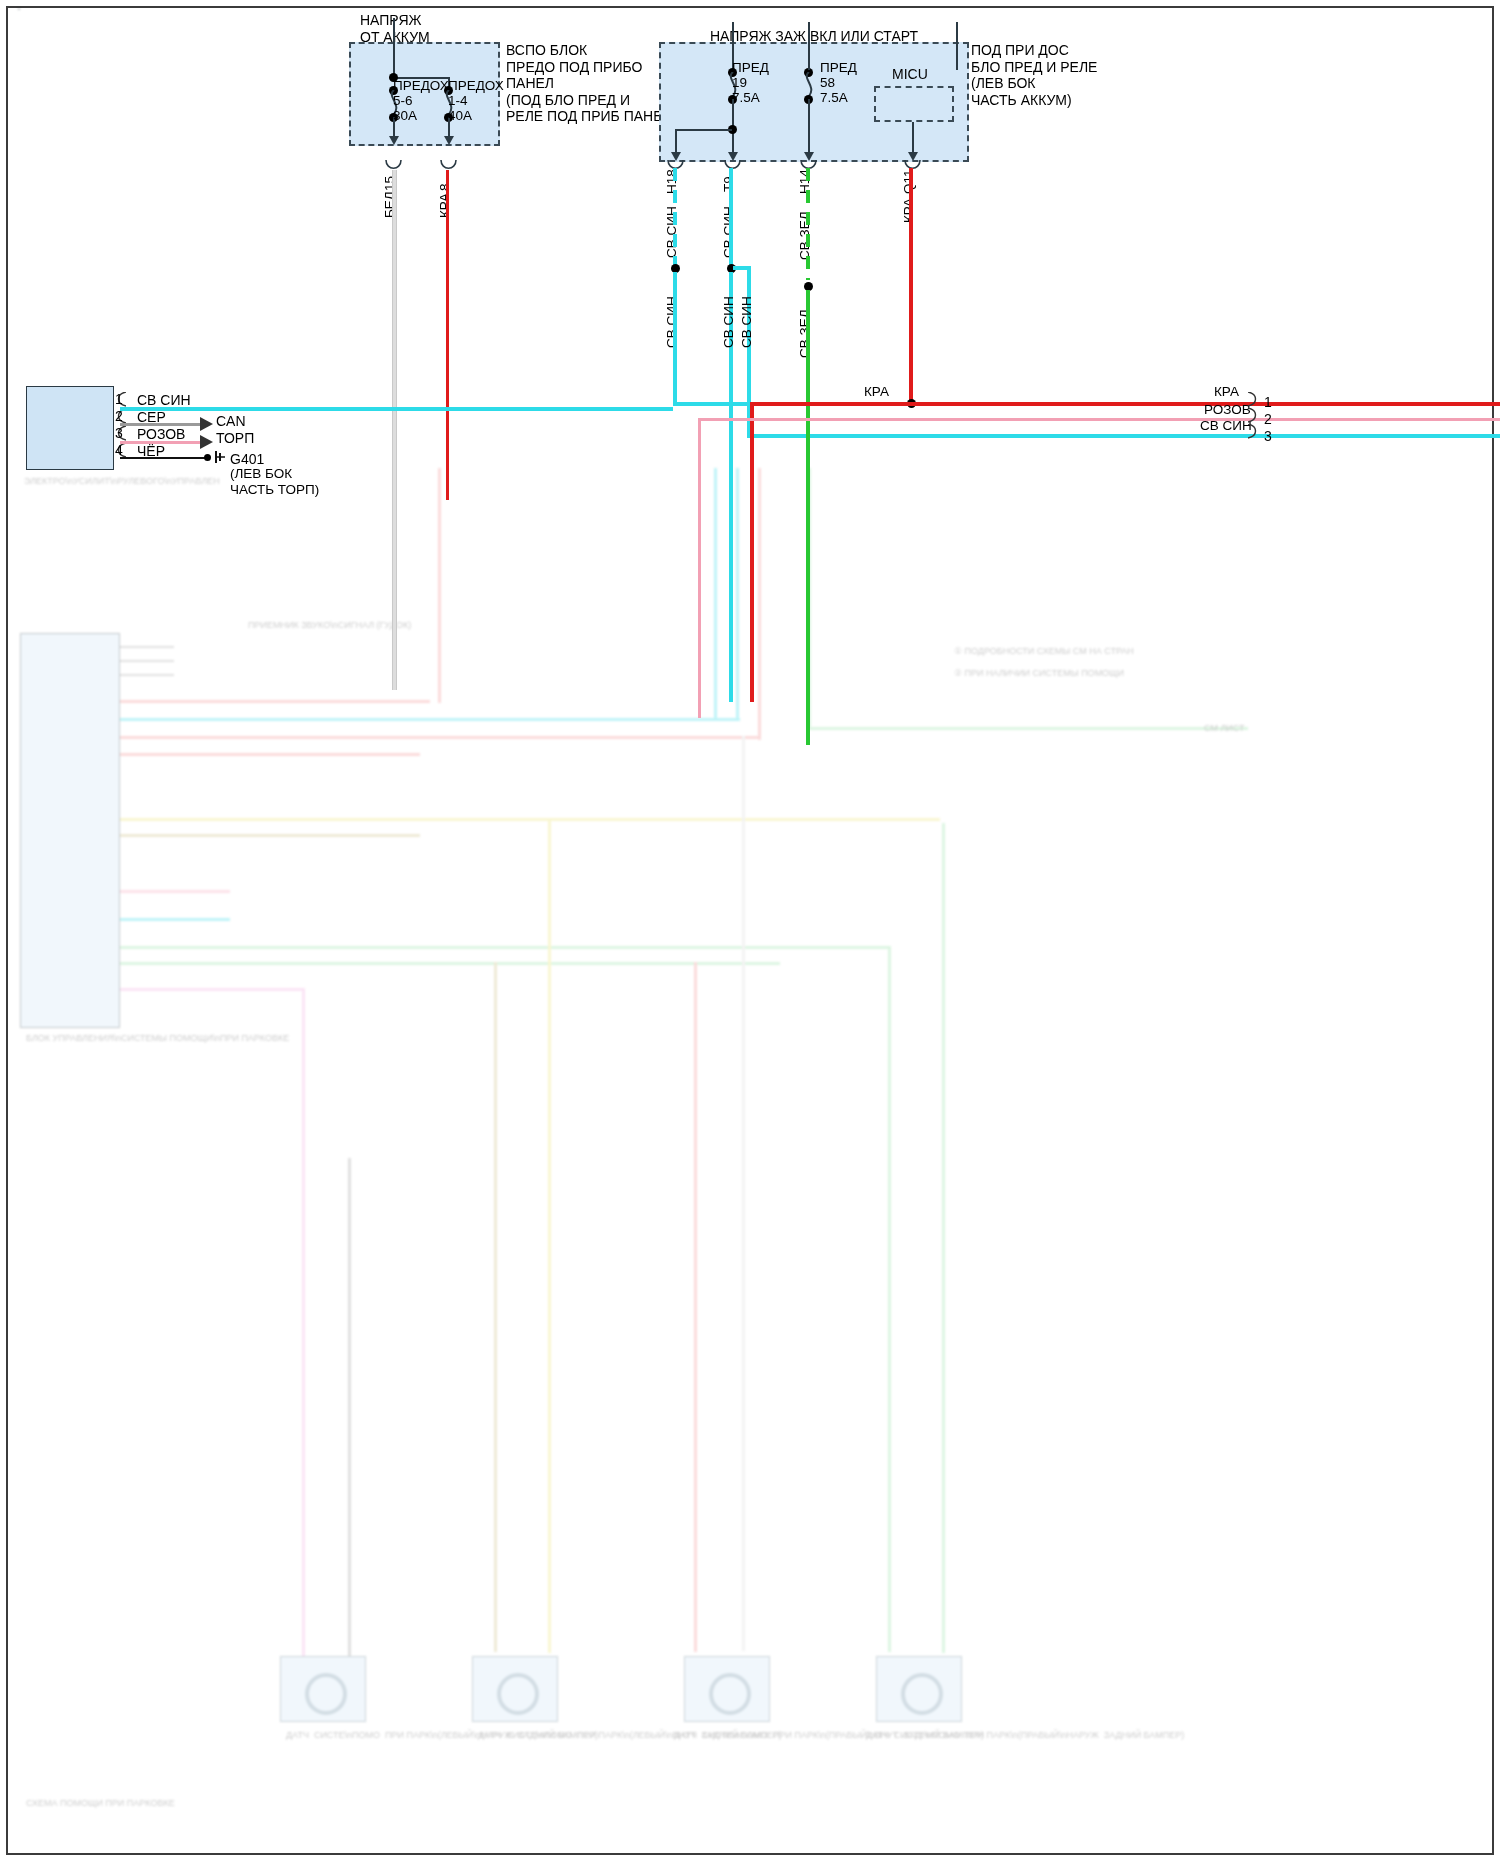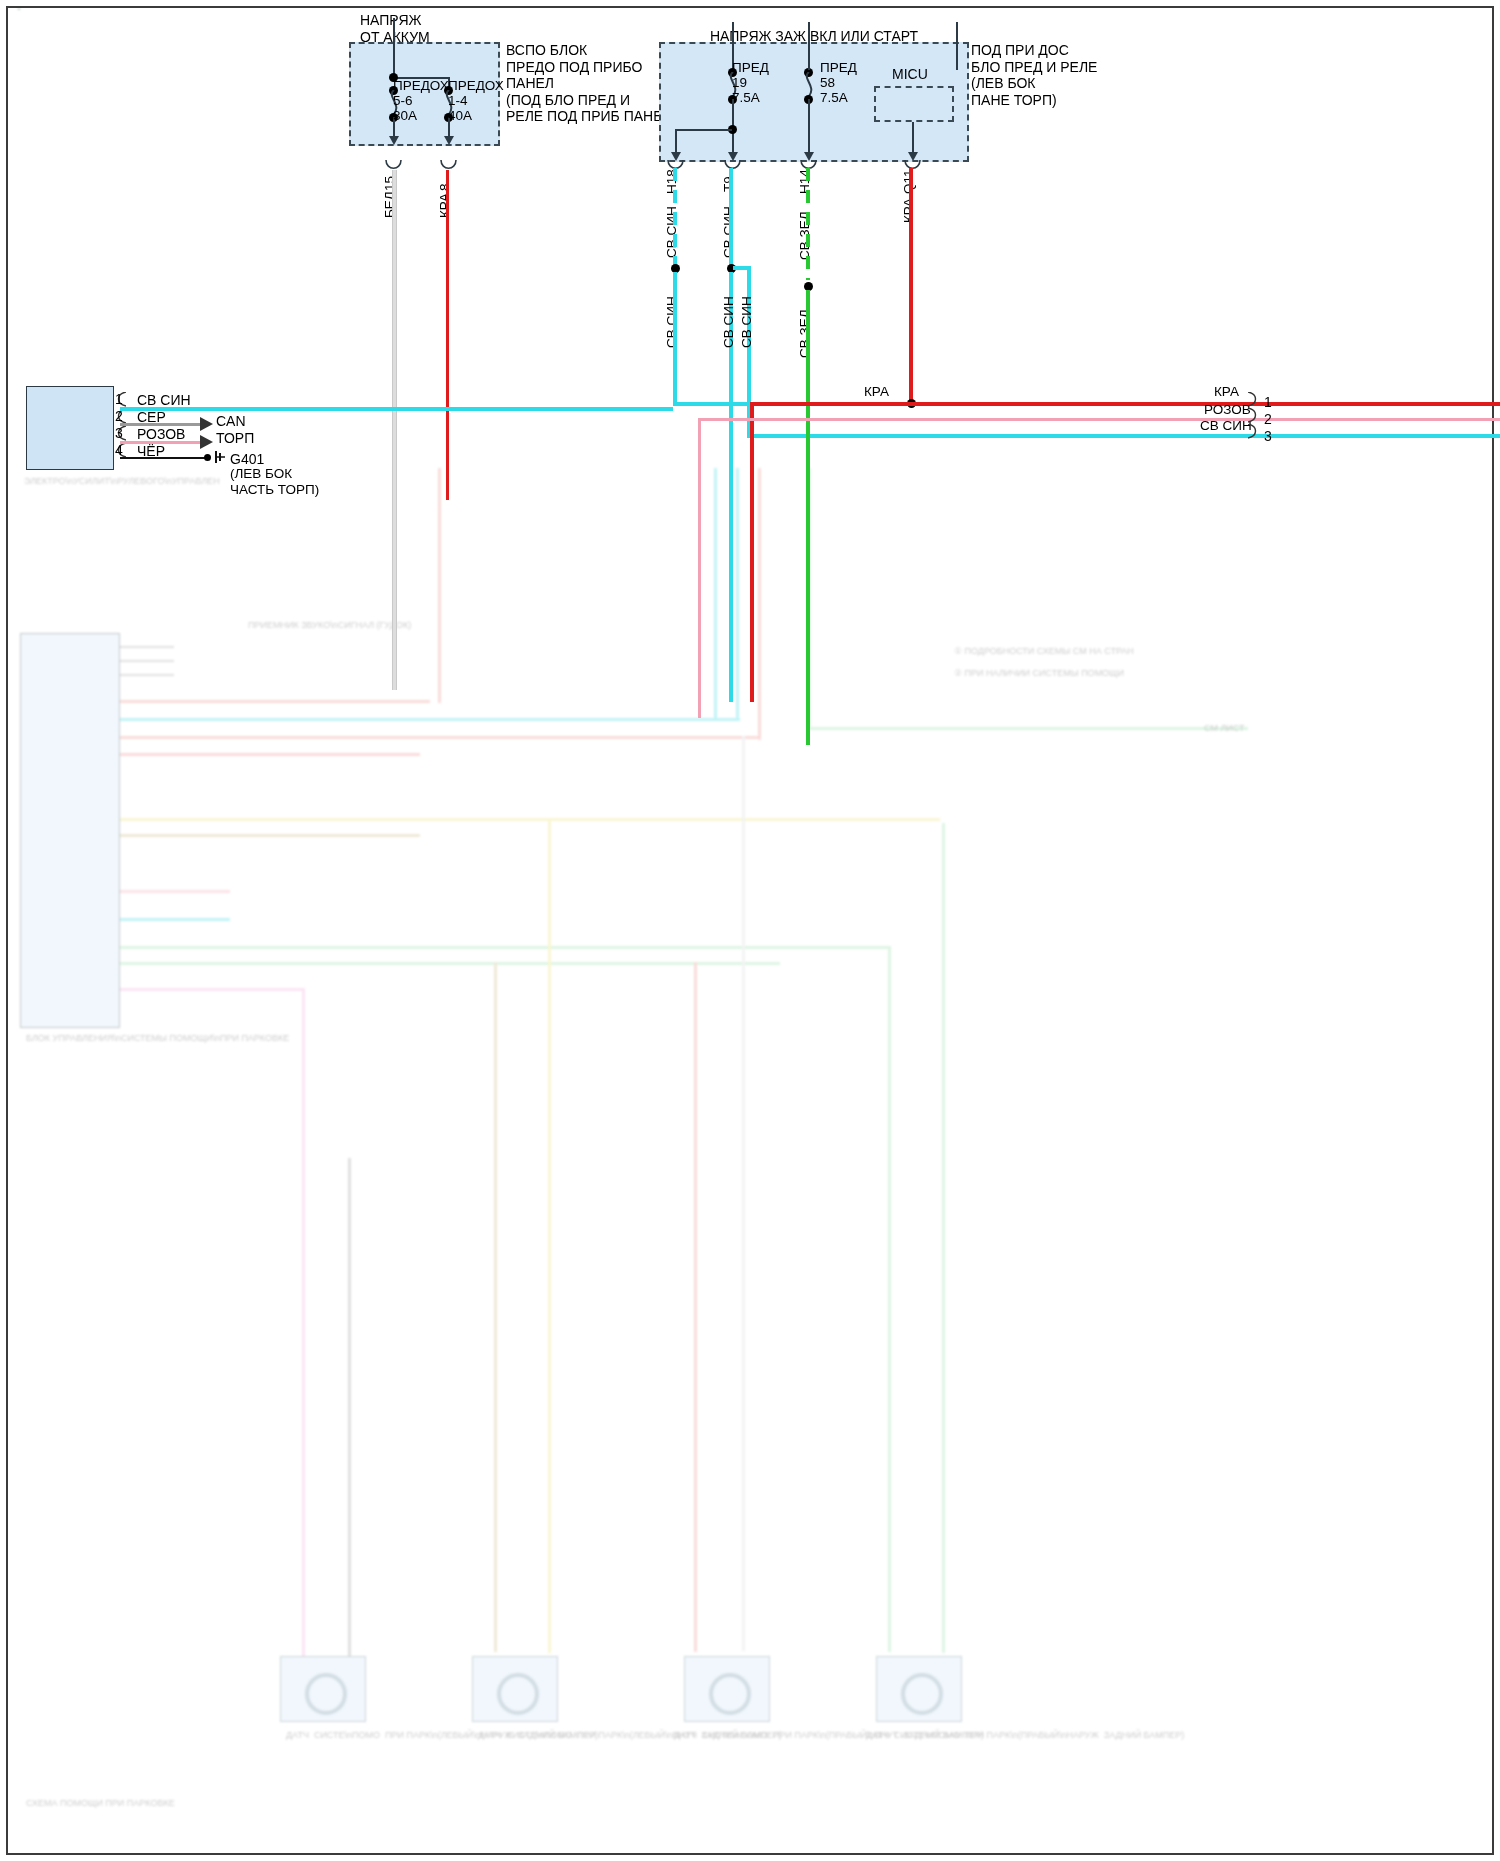--- a/index.html
+++ b/index.html
@@ -177,21 +177,21 @@
       <div class="txt t13" style="left:812px;top:82px;">7.5A</div>
 
       <div class="txt t14" style="left:884px;top:58px;">MICU</div>
       <div class="box-dash" style="left:866px;top:78px;width:80px;height:36px;border-width:2px;"></div>
       <div class="vline" style="left:904px;top:114px;height:31px;background:#2b3a44;"></div>
       <div class="arrow-d" style="left:900px;top:144px;"></div>
 
       <div class="txt t14" style="left:963px;top:34px;">ПОД ПРИ ДОС
 БЛО ПРЕД И РЕЛЕ
 (ЛЕВ БОК
-ПАНЕ ТОРП)</div>
+ЧАСТЬ АККУМ)</div>
 
       <svg class="wire" style="left:377px;top:152px;" width="18" height="12">
         <path d="M1 0 C 1 11, 16 11, 16 0" stroke="#2b3a44" stroke-width="1.6" fill="none"></path>
       </svg>
       <div class="vtxt" style="left:374px;top:183px;">15</div>
       <div class="vtxt" style="left:374px;top:210px;">БЕЛ</div>
       <div class="vline" style="left:384px;top:162px;height:520px;background:#dddddd;width:3px;border-left:1px solid #c9c9c9;border-right:1px solid #c9c9c9;"></div>
 
       <svg class="wire" style="left:432px;top:152px;" width="18" height="12">
         <path d="M1 0 C 1 11, 16 11, 16 0" stroke="#2b3a44" stroke-width="1.6" fill="none"></path>

